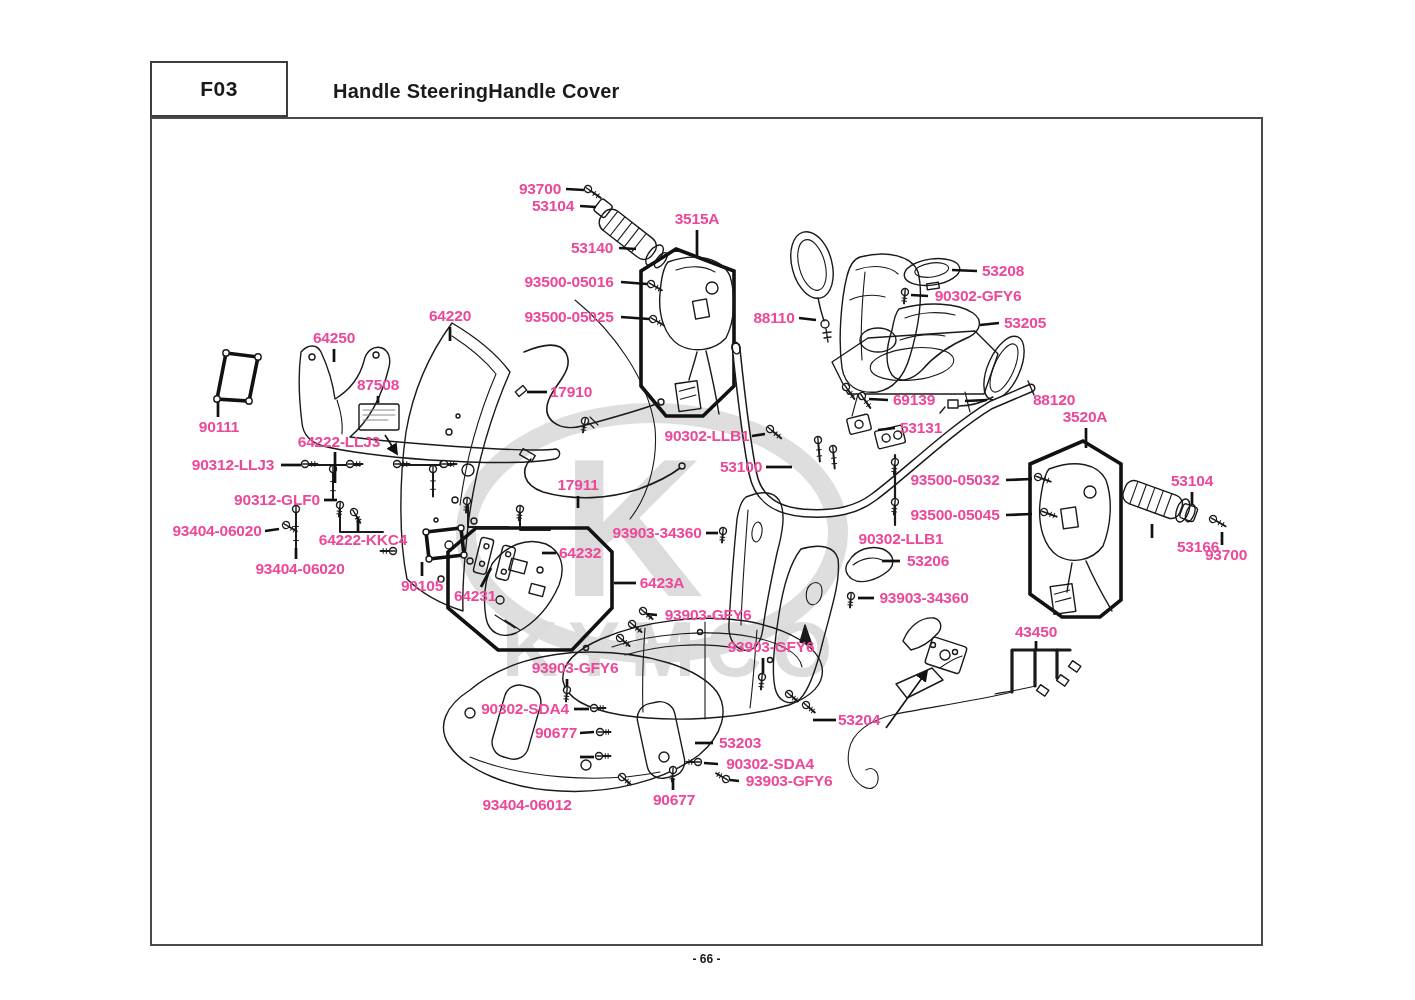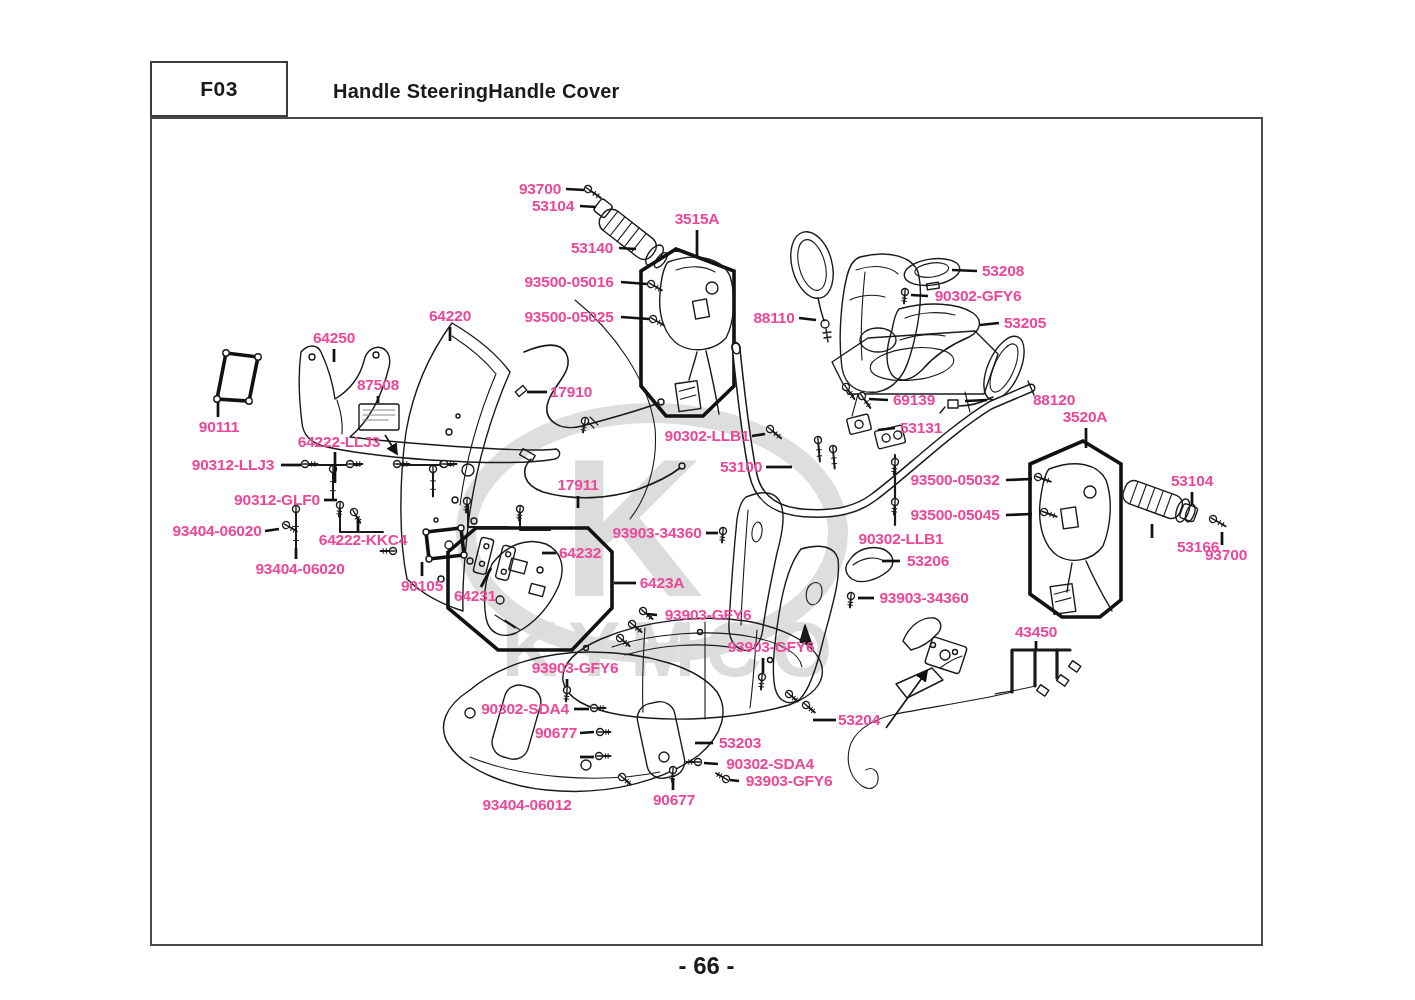--- a/index.html
+++ b/index.html
@@ -7,21 +7,21 @@
         font-family:"Liberation Sans",sans-serif;color:#1a1a1a;}
   .code-box{position:absolute;left:150px;top:61px;width:138px;height:56px;
             border:2px solid #3d3d3d;box-sizing:border-box;display:flex;
             align-items:center;justify-content:center;font-size:21px;font-weight:bold;
             letter-spacing:.5px;background:#fff;z-index:4;}
   .title{position:absolute;left:333px;top:80px;font-size:20px;font-weight:bold;
          letter-spacing:.2px;z-index:4;}
   .main-border{position:absolute;left:150px;top:117px;width:1113px;height:829px;
                border:2px solid #4a4a4a;box-sizing:border-box;z-index:1;}
   .page-number{position:absolute;left:150px;top:952px;width:1113px;text-align:center;
-               font-size:24px;font-weight:bold;z-index:4;}
+               font-size:12px;font-weight:bold;z-index:4;}
   svg.diagram{position:absolute;left:0;top:0;width:1415px;height:1000px;z-index:2;}
   #labels{position:absolute;left:0;top:0;width:1415px;height:1000px;z-index:3;pointer-events:none;}
   .part-label{position:absolute;transform:translate(-50%,-50%);white-space:nowrap;
               font-size:15.5px;font-weight:bold;letter-spacing:-0.2px;color:#ec4899;}
   .art{stroke:#1a1a1a;fill:none;stroke-width:1.4;stroke-linejoin:round;stroke-linecap:round;}
   .thin{stroke-width:1.1;}
   .bold-box{stroke:#111;stroke-width:3.6;fill:none;stroke-linejoin:miter;}
   .wm{fill:#dcdcdc;font-weight:bold;font-family:"Liberation Sans",sans-serif;}
 </style>
 </head>

